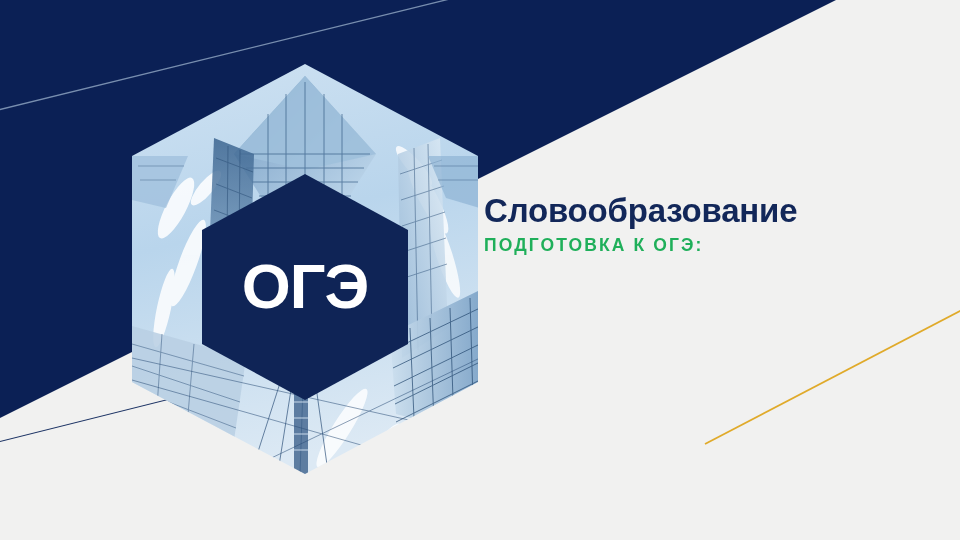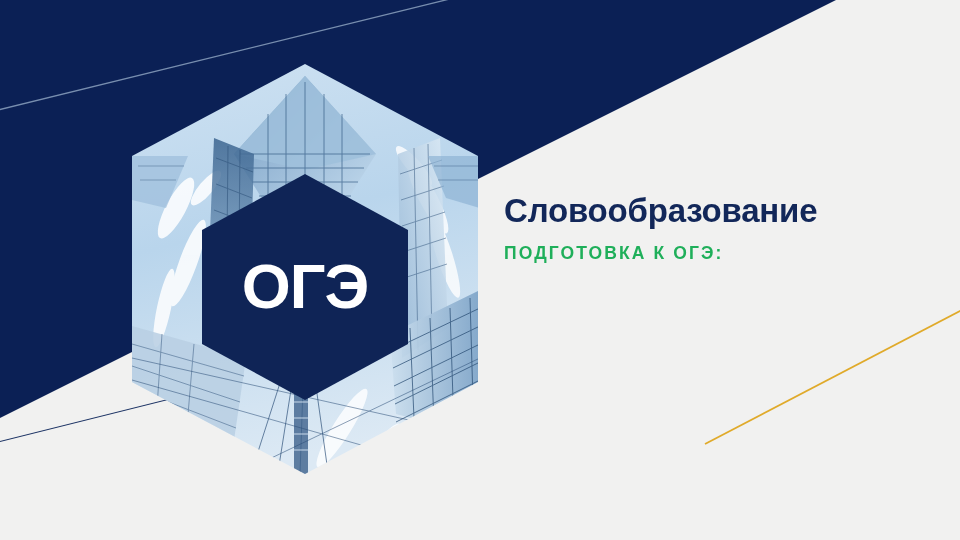--- a/index.html
+++ b/index.html
@@ -29,41 +29,41 @@
     position: absolute;
     left: 128px;
     top: 58px;
     width: 356px;
     height: 422px;
   }
 
   
   #text-block {
     position: absolute;
-    left: 504px;
+    left: 484px;
     top: 190px;
     width: 420px;
   }
   #title-line-1, #title-line-2 {
     font-size: 33px;
     font-weight: bold;
     color: #122759;
     line-height: 1.30;
     letter-spacing: -0.2px;
     white-space: nowrap;
   }
   #subtitle-line-1, #subtitle-line-2 {
     font-size: 17.5px;
     font-weight: bold;
     color: #1FAF5A;
     line-height: 1.40;
     letter-spacing: 2.1px;
     white-space: nowrap;
   }
-  #subtitle-line-1 { margin-top: 8px; }
+  #subtitle-line-1 { margin-top: 0; }
 </style>
 </head>
 <body>
 
 <div id="slide">
 
   <svg id="bg-layer" viewBox="0 0 960 540">
     <defs>
 
       <linearGradient id="skyGrad" x1="0" y1="0" x2="0.2" y2="1">

